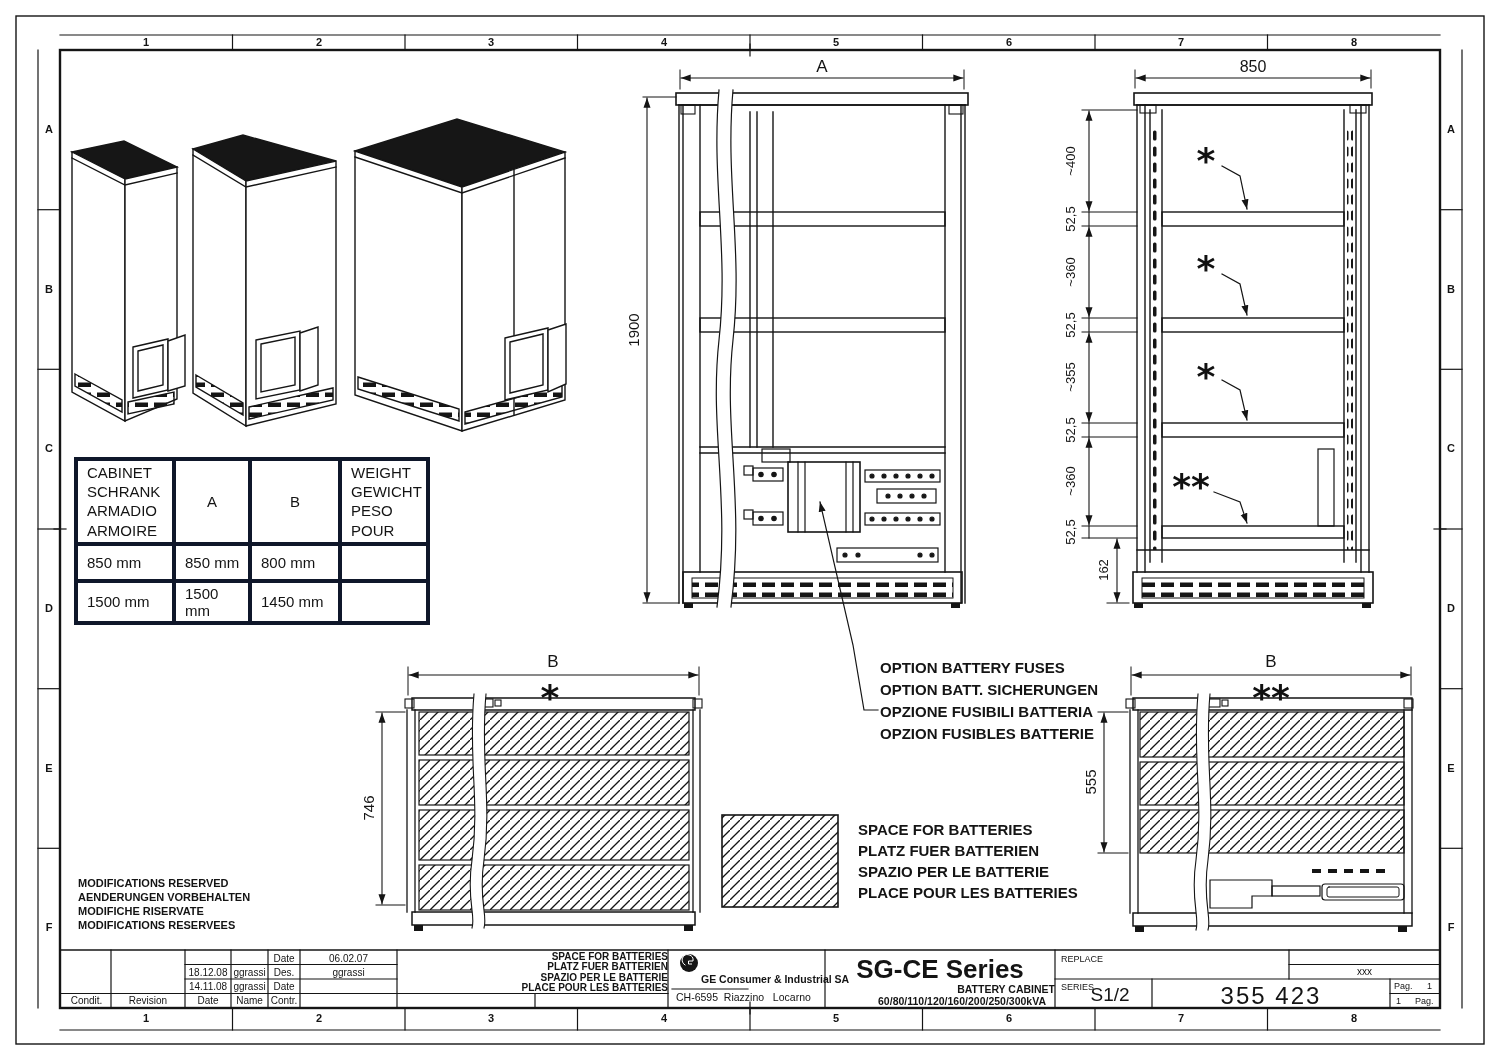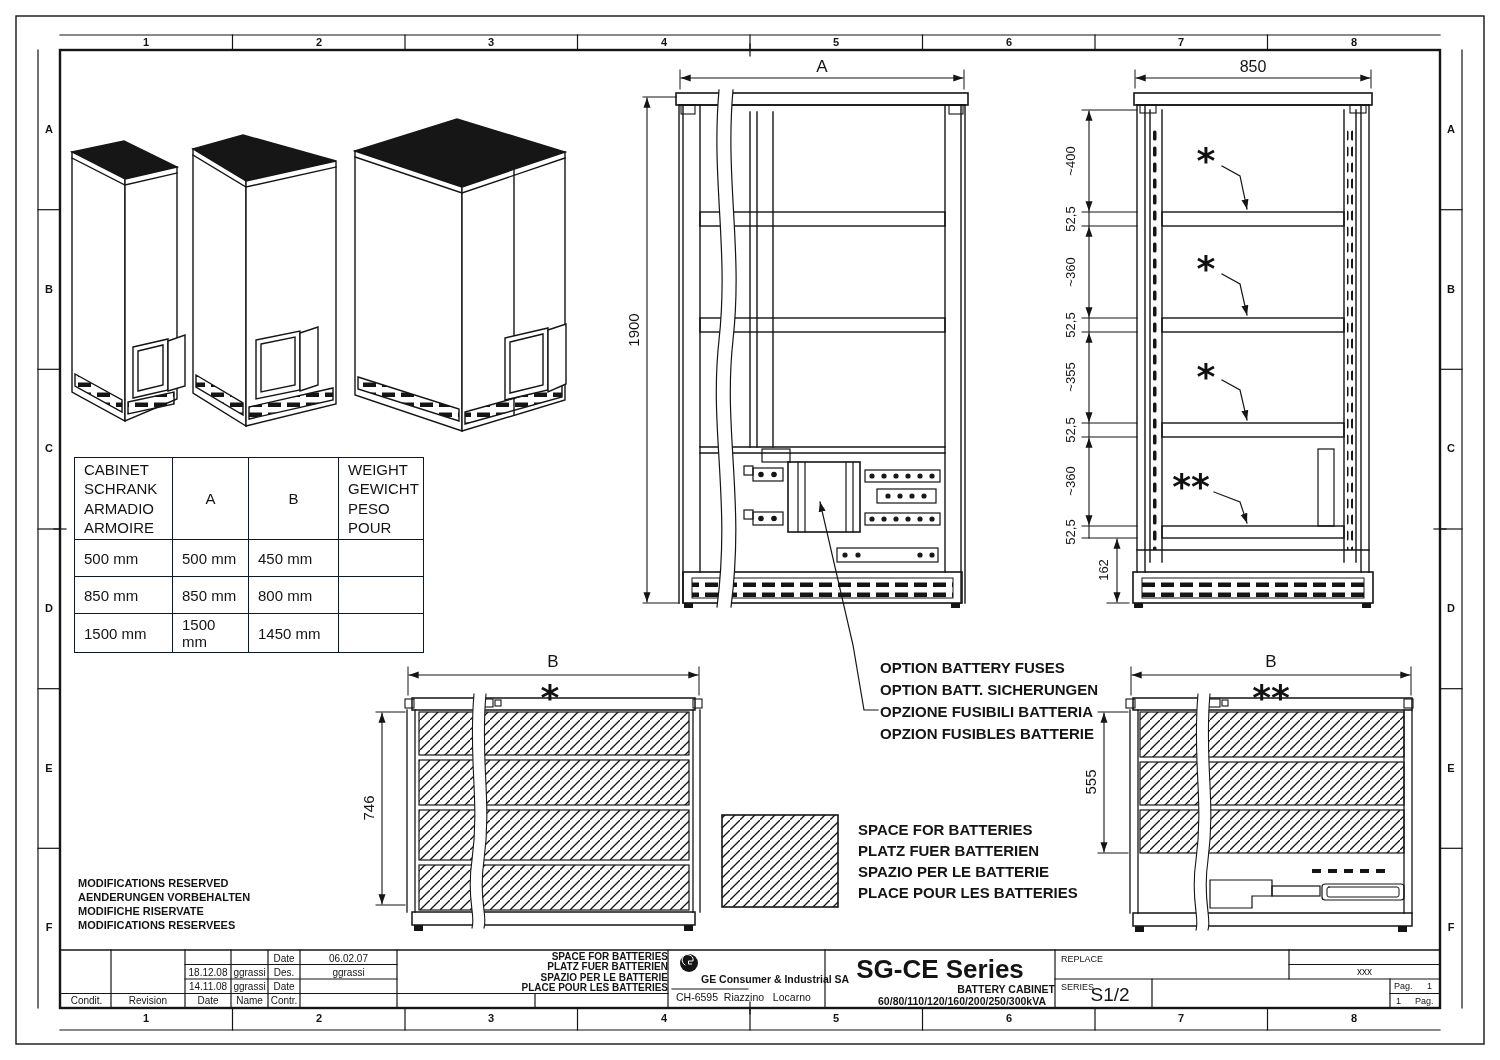--- a/index.html
+++ b/index.html
@@ -11,21 +11,21 @@
   .b{font-weight:bold;text-align:right;}
   .vl{position:absolute;color:#141414;white-space:pre;
       transform:translate(-50%,-50%) rotate(-90deg);}
   .star{position:absolute;color:#111;font-weight:bold;
         transform:translate(-50%,-50%);font-family:"DejaVu Sans",sans-serif;}
   .grid-num{font-size:11px;font-weight:bold;width:30px;text-align:center;}
   .dimtxt{font-size:15px;}
   .chain{font-size:13px;}
   table.cab{position:absolute;left:74px;top:457px;border-collapse:collapse;
             table-layout:fixed;font-size:15px;color:#141414;}
-  table.cab td{border:1px solid #0f172a;vertical-align:middle;padding:2px 4px 2px 9px;}
+  table.cab td{border:4px solid #0f172a;vertical-align:middle;padding:2px 4px 2px 9px;}
   table.cab td.cc{text-align:center;padding:2px 2px;}
   .hline{line-height:1.28;}
   .tb{font-size:10px;}
 </style>
 </head>
 <body>
 
 <div id="sheet">
 
 <svg id="lineart" viewBox="0 0 1500 1060" fill="none" stroke="#151515" stroke-width="1.3" stroke-linecap="square">
@@ -405,26 +405,20 @@
     <td>
             <div class="hline">
       <div>WEIGHT</div>
               <div>GEWICHT</div>
       <div>PESO</div>
               <div>POUR</div>
             </div>
           </td>
   </tr>
   <tr style="height:37px">
-    <td>500 mm</td>
-    <td>500 mm</td>
-    <td>450 mm</td>
-    <td></td>
-  </tr>
-  <tr style="height:37px">
     <td>850 mm</td>
     <td>850 mm</td>
     <td>800 mm</td>
     <td></td>
   </tr>
   <tr style="height:37px">
     <td>1500 mm</td>
     <td>1500 mm</td>
     <td>1450 mm</td>
     <td></td>
@@ -495,18 +489,19 @@
 <div class="t" style="left:676px;top:992px;font-size:10.5px">CH-6595  Riazzino   Locarno</div>
 
 <div class="t c" style="left:825px;top:955px;width:230px;font-size:26px;font-weight:600">SG-CE Series</div>
 <div class="t b c" style="left:825px;top:984px;width:230px;font-size:10.5px">BATTERY CABINET</div>
 <div class="t b c" style="left:825px;top:996px;width:221px;font-size:10.5px">60/80/110/120/160/200/250/300kVA</div>
 
 <div class="t" style="left:1061px;top:954px;font-size:9px">REPLACE</div>
 <div class="t c" style="left:1289px;top:966px;width:151px;font-size:10px">xxx</div>
 <div class="t" style="left:1061px;top:982px;font-size:9px">SERIES</div>
 <div class="t c" style="left:1068px;top:984px;width:84px;font-size:19px">S1/2</div>
+<div class="t c" style="left:1152px;top:983px;width:238px;font-size:24px;letter-spacing:2px">355 423</div>
 <div class="t" style="left:1394px;top:981px;font-size:9px">Pag.</div>
 <div class="t" style="left:1427px;top:981px;font-size:9px">1</div>
 <div class="t" style="left:1396px;top:996px;font-size:9px">1</div>
 <div class="t" style="left:1415px;top:996px;font-size:9px">Pag.</div>
 
 </div>
 
 </body></html>

